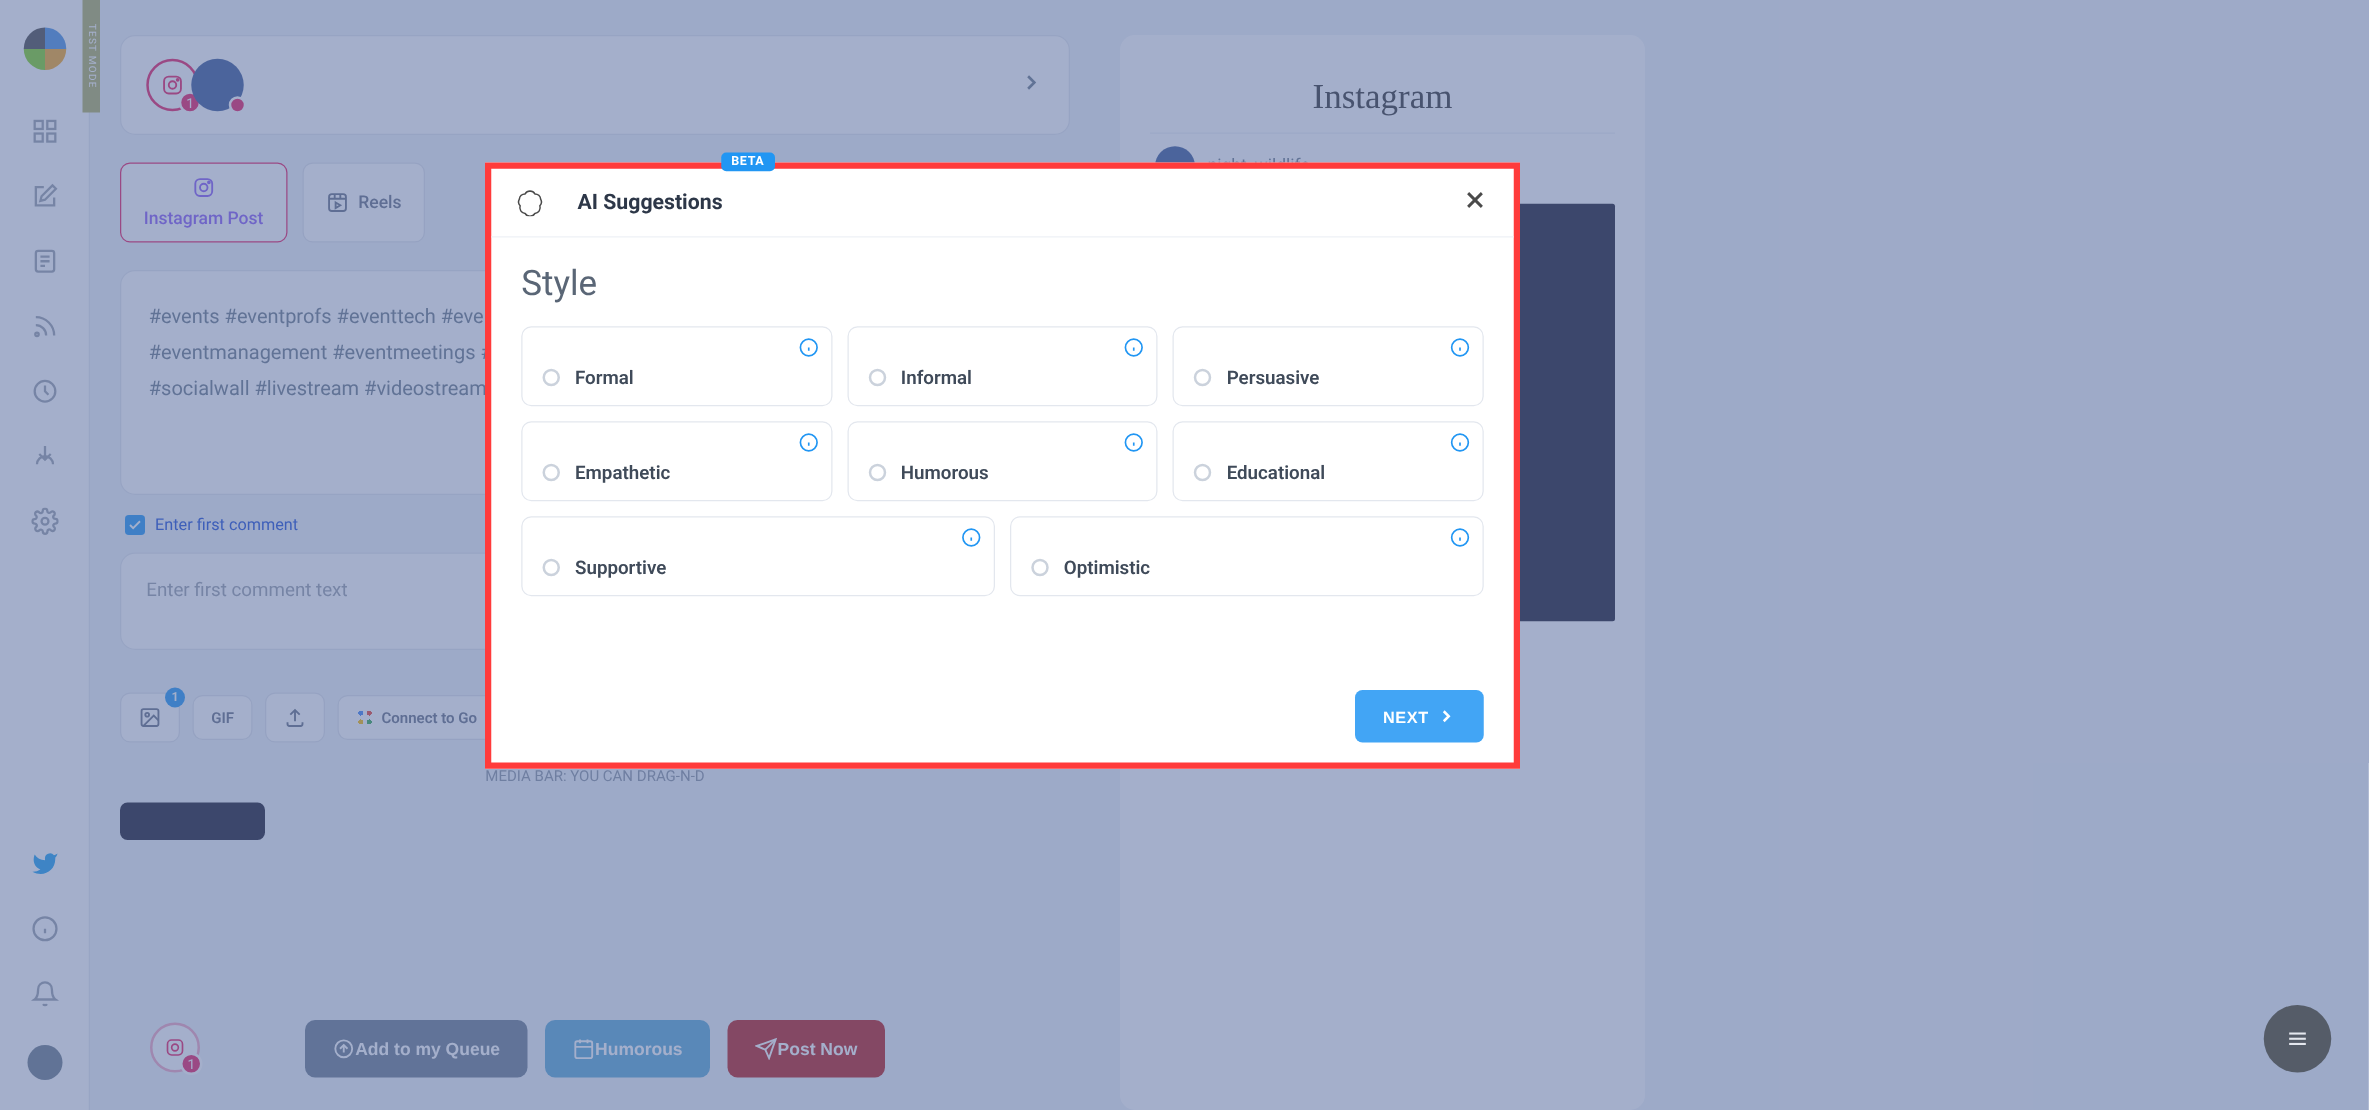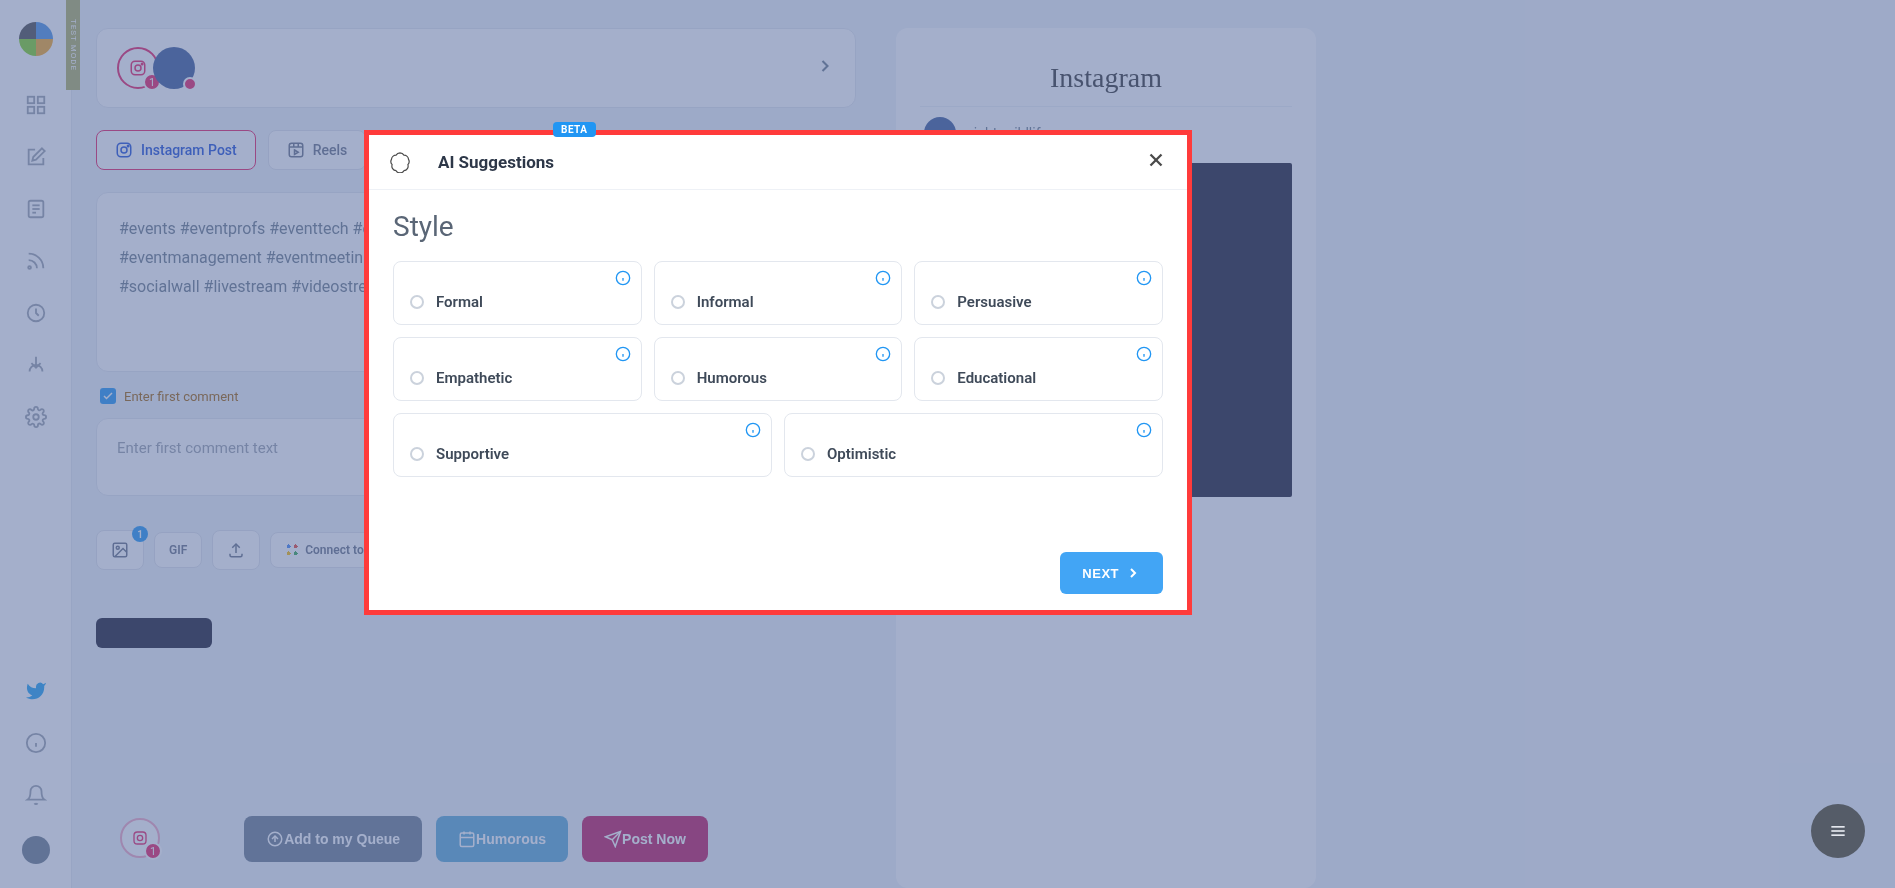--- a/index.html
+++ b/index.html
@@ -85,31 +85,31 @@
   .acc-chip2{border:none;background:#3b5998;margin-left:-6px;}
   .acc-chip2 .acc-badge{background:#e91e63;width:14px;height:14px;font-size:8px;bottom:-2px;right:-2px;}
   .chevron-right svg{width:20px;height:20px;stroke:#6b7a8a;fill:none;stroke-width:2.5;}
   
   .tabs-row{display:flex;gap:12px;margin-top:22px;}
   .tab-btn{
     border:1px solid #dfe3ea;border-radius:8px;padding:10px 18px;
     display:flex;align-items:center;gap:8px;cursor:pointer;background:#fff;
     color:#667085;font-size:14px;font-weight:500;
   }
-  .tab-btn.active{border-color:#e91e63;color:#1d4ed8;}
+  .tab-btn.active{border-color:#e91e63;color:#8b5cf6;flex-direction:column;}
   .tab-btn svg{width:18px;height:18px;stroke:currentColor;fill:none;stroke-width:2;}
   
   .content-box{
     border:1px solid #e3e7ee;border-radius:12px;padding:22px;margin-top:22px;
     background:#fff;color:#6b7a8a;font-size:16px;line-height:1.8;min-height:180px;
   }
   .first-comment-row{display:flex;align-items:center;gap:8px;margin-top:16px;padding-left:4px;}
   .checkbox{width:16px;height:16px;border-radius:3px;background:#2196f3;display:flex;align-items:center;justify-content:center;}
   .checkbox svg{width:12px;height:12px;stroke:#fff;fill:none;stroke-width:3;}
-  .first-comment-label{color:#a16207;font-size:13px;}
+  .first-comment-label{color:#1d4ed8;font-size:13px;}
   .comment-input{
     border:1px solid #e3e7ee;border-radius:12px;padding:20px;margin-top:14px;
     color:#9aa1ac;font-size:15px;min-height:78px;background:#fff;
   }
   
   .toolbar-row{display:flex;align-items:center;gap:10px;margin-top:34px;}
   .tool-btn{border:1px solid #dfe3ea;border-radius:8px;padding:10px 14px;background:#fff;display:flex;align-items:center;justify-content:center;color:#667085;font-size:12px;font-weight:600;cursor:pointer;position:relative;}
   .tool-btn svg{width:18px;height:18px;stroke:#667085;fill:none;stroke-width:2;}
   .tool-badge{position:absolute;top:-5px;right:-5px;width:16px;height:16px;border-radius:50%;background:#2196f3;color:#fff;font-size:10px;display:flex;align-items:center;justify-content:center;}
   .google-dots{display:inline-block;width:14px;height:14px;margin-right:6px;position:relative;}
@@ -139,37 +139,37 @@
     position:absolute;bottom:0;left:24px;width:760px;
     display:flex;justify-content:center;gap:14px;padding:26px 0;
   }
   .action-btn{
     border:none;border-radius:8px;padding:14px 22px;color:#fff;font-size:14px;font-weight:600;
     display:flex;align-items:center;cursor:pointer;
   }
   .action-btn svg{width:18px;height:18px;stroke:#fff;fill:none;stroke-width:2;}
   .btn-queue{background:#6a7b8f;}
   .btn-schedule{background:#5aa8d6;}
-  .btn-post{background:#be185d;}
+  .btn-post{background:#b91c1c;}
   
   .mini-insta-chip{
     position:absolute;left:24px;bottom:30px;
     width:40px;height:40px;border:2px solid #f3a6c0;border-radius:50%;
     display:flex;align-items:center;justify-content:center;background:#fff;
   }
   .mini-insta-chip svg{width:16px;height:16px;stroke:#e91e63;fill:none;stroke-width:2;}
   .mini-insta-chip .acc-badge{width:18px;height:18px;bottom:-4px;right:-4px;}
   
   
   .overlay{
     position:absolute;inset:0;background:rgba(90,110,160,0.55);
     z-index:100;
   }
   .modal{
-    position:absolute;top:130px;left:364px;width:828px;height:485px;
+    position:absolute;top:130px;left:388px;width:828px;height:485px;
     background:#fff;border:5px solid #ff3b3b;z-index:200;
     display:flex;flex-direction:column;
   }
   .modal-header{
     display:flex;align-items:center;padding:14px 20px;border-bottom:1px solid #eef1f6;
     position:relative;
   }
   .modal-title-wrap{display:flex;align-items:center;gap:27px;}
   .openai-icon{width:22px;height:22px;}
   .openai-icon svg{width:22px;height:22px;stroke:#4a4a4a;fill:none;stroke-width:1.3;}

